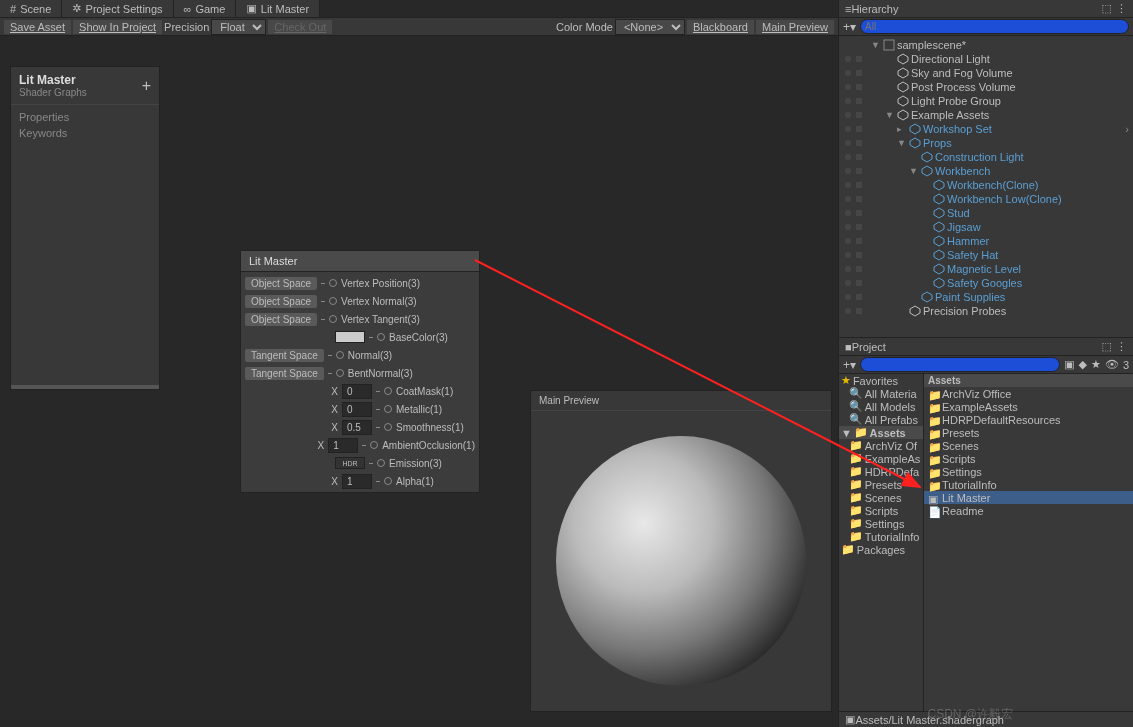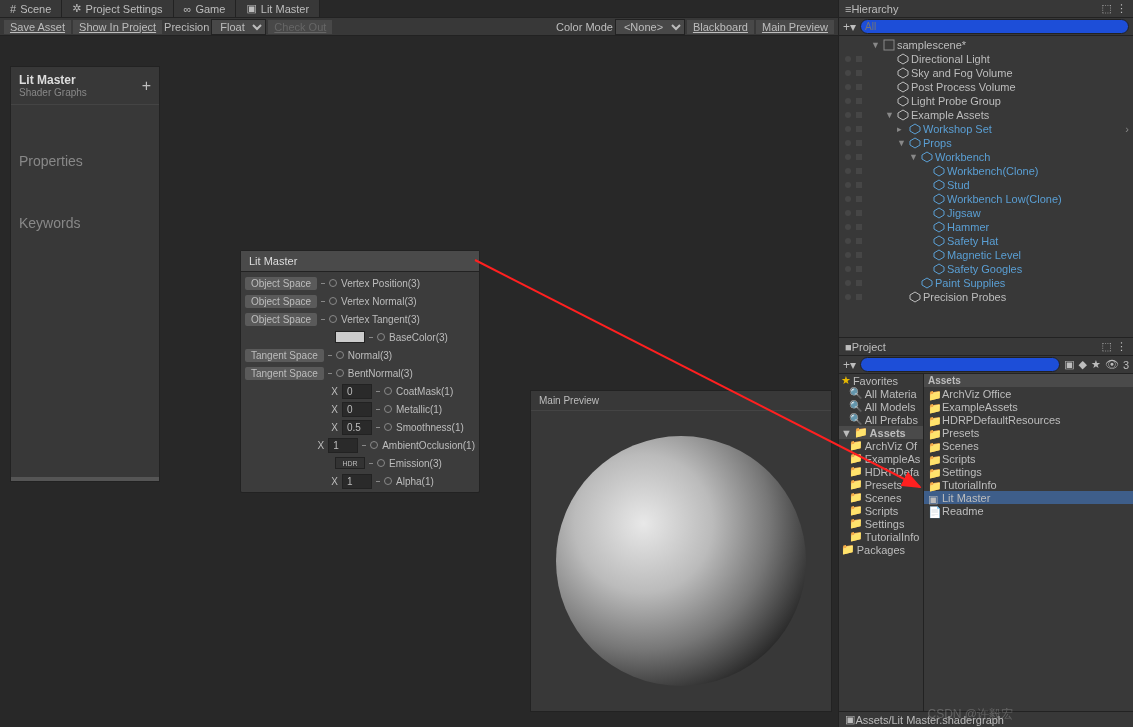--- a/index.html
+++ b/index.html
@@ -23,21 +23,21 @@
 
 .graph-canvas { flex: 1; background: #282828; position: relative; overflow: hidden; }
 
 
 .blackboard { position: absolute; top: 30px; left: 10px; width: 150px; background: #383838; border: 1px solid #222; }
 .blackboard-header { padding: 6px 8px; display: flex; justify-content: space-between; align-items: center; border-bottom: 1px solid #444; }
 .blackboard-title { font-weight: bold; font-size: 12px; color: #ddd; }
 .blackboard-sub { font-size: 10px; color: #888; }
 .plus-btn { font-size: 16px; color: #bdbdbd; cursor: pointer; }
 .blackboard-body { padding: 4px 8px; }
-.blackboard-item { padding: 2px 0; color: #888; font-size: 14px; margin-top: 42px; }
+.blackboard-item { padding: 2px 0; color: #888; font-size: 11px; }
 .blackboard-resize { height: 4px; background: #555; margin-top: 240px; }
 
 
 .node { position: absolute; background: #3c3c3c; border: 1px solid #222; border-radius: 2px; }
 .node-header { background: #4a4a4a; padding: 4px 8px; font-size: 11px; color: #ddd; border-bottom: 1px solid #222; }
 .node-body { padding: 2px 0; }
 .node-row { display: flex; align-items: center; padding: 1px 4px; height: 18px; gap: 4px; }
 .node-row .label-box { background: #5a5a5a; padding: 1px 6px; font-size: 10px; border-radius: 2px; min-width: 70px; text-align: center; }
 .node-row .input-box { background: #2a2a2a; padding: 1px 4px; font-size: 10px; width: 30px; text-align: left; border: 1px solid #222; }
 .node-row .color-swatch { width: 30px; height: 12px; background: #ccc; border: 1px solid #222; }
@@ -382,20 +382,36 @@
         <div class="tree-row">
           <span class="eye-col">
             <svg class="eye-icon" viewBox="0 0 10 10">
               <circle cx="5" cy="5" r="3" fill="#666"></circle>
             </svg>
             <svg class="eye-icon" viewBox="0 0 10 10">
               <rect x="2" y="2" width="6" height="6" fill="#666"></rect>
             </svg>
           </span>
           <span class="indent-3"></span>
+          <span class="toggle"></span>
+          <span class="obj-icon"><svg width="12" height="12">
+              <polygon points="6,1 11,4 11,8 6,11 1,8 1,4" fill="none" stroke="#5a9fd4"></polygon>
+            </svg></span>
+          <span class="obj-label link">Construction Light</span>
+        </div>
+        <div class="tree-row">
+          <span class="eye-col">
+            <svg class="eye-icon" viewBox="0 0 10 10">
+              <circle cx="5" cy="5" r="3" fill="#666"></circle>
+            </svg>
+            <svg class="eye-icon" viewBox="0 0 10 10">
+              <rect x="2" y="2" width="6" height="6" fill="#666"></rect>
+            </svg>
+          </span>
+          <span class="indent-3"></span>
           <span class="toggle">▼</span>
           <span class="obj-icon"><svg width="12" height="12">
               <polygon points="6,1 11,4 11,8 6,11 1,8 1,4" fill="none" stroke="#5a9fd4"></polygon>
             </svg></span>
           <span class="obj-label link">Workbench</span>
         </div>
         <div class="tree-row">
           <span class="eye-col">
             <svg class="eye-icon" viewBox="0 0 10 10">
               <circle cx="5" cy="5" r="3" fill="#666"></circle>
@@ -418,37 +434,37 @@
             </svg>
             <svg class="eye-icon" viewBox="0 0 10 10">
               <rect x="2" y="2" width="6" height="6" fill="#666"></rect>
             </svg>
           </span>
           <span class="indent-4"></span>
           <span class="toggle"></span>
           <span class="obj-icon"><svg width="12" height="12">
               <polygon points="6,1 11,4 11,8 6,11 1,8 1,4" fill="none" stroke="#5a9fd4"></polygon>
             </svg></span>
+          <span class="obj-label link">Workbench Low(Clone)</span>
+        </div>
+        <div class="tree-row">
+          <span class="eye-col">
+            <svg class="eye-icon" viewBox="0 0 10 10">
+              <circle cx="5" cy="5" r="3" fill="#666"></circle>
+            </svg>
+            <svg class="eye-icon" viewBox="0 0 10 10">
+              <rect x="2" y="2" width="6" height="6" fill="#666"></rect>
+            </svg>
+          </span>
+          <span class="indent-4"></span>
+          <span class="toggle"></span>
+          <span class="obj-icon"><svg width="12" height="12">
+              <polygon points="6,1 11,4 11,8 6,11 1,8 1,4" fill="none" stroke="#5a9fd4"></polygon>
+            </svg></span>
           <span class="obj-label link">Stud</span>
-        </div>
-        <div class="tree-row">
-          <span class="eye-col">
-            <svg class="eye-icon" viewBox="0 0 10 10">
-              <circle cx="5" cy="5" r="3" fill="#666"></circle>
-            </svg>
-            <svg class="eye-icon" viewBox="0 0 10 10">
-              <rect x="2" y="2" width="6" height="6" fill="#666"></rect>
-            </svg>
-          </span>
-          <span class="indent-4"></span>
-          <span class="toggle"></span>
-          <span class="obj-icon"><svg width="12" height="12">
-              <polygon points="6,1 11,4 11,8 6,11 1,8 1,4" fill="none" stroke="#5a9fd4"></polygon>
-            </svg></span>
-          <span class="obj-label link">Workbench Low(Clone)</span>
         </div>
         <div class="tree-row">
           <span class="eye-col">
             <svg class="eye-icon" viewBox="0 0 10 10">
               <circle cx="5" cy="5" r="3" fill="#666"></circle>
             </svg>
             <svg class="eye-icon" viewBox="0 0 10 10">
               <rect x="2" y="2" width="6" height="6" fill="#666"></rect>
             </svg>
           </span>

